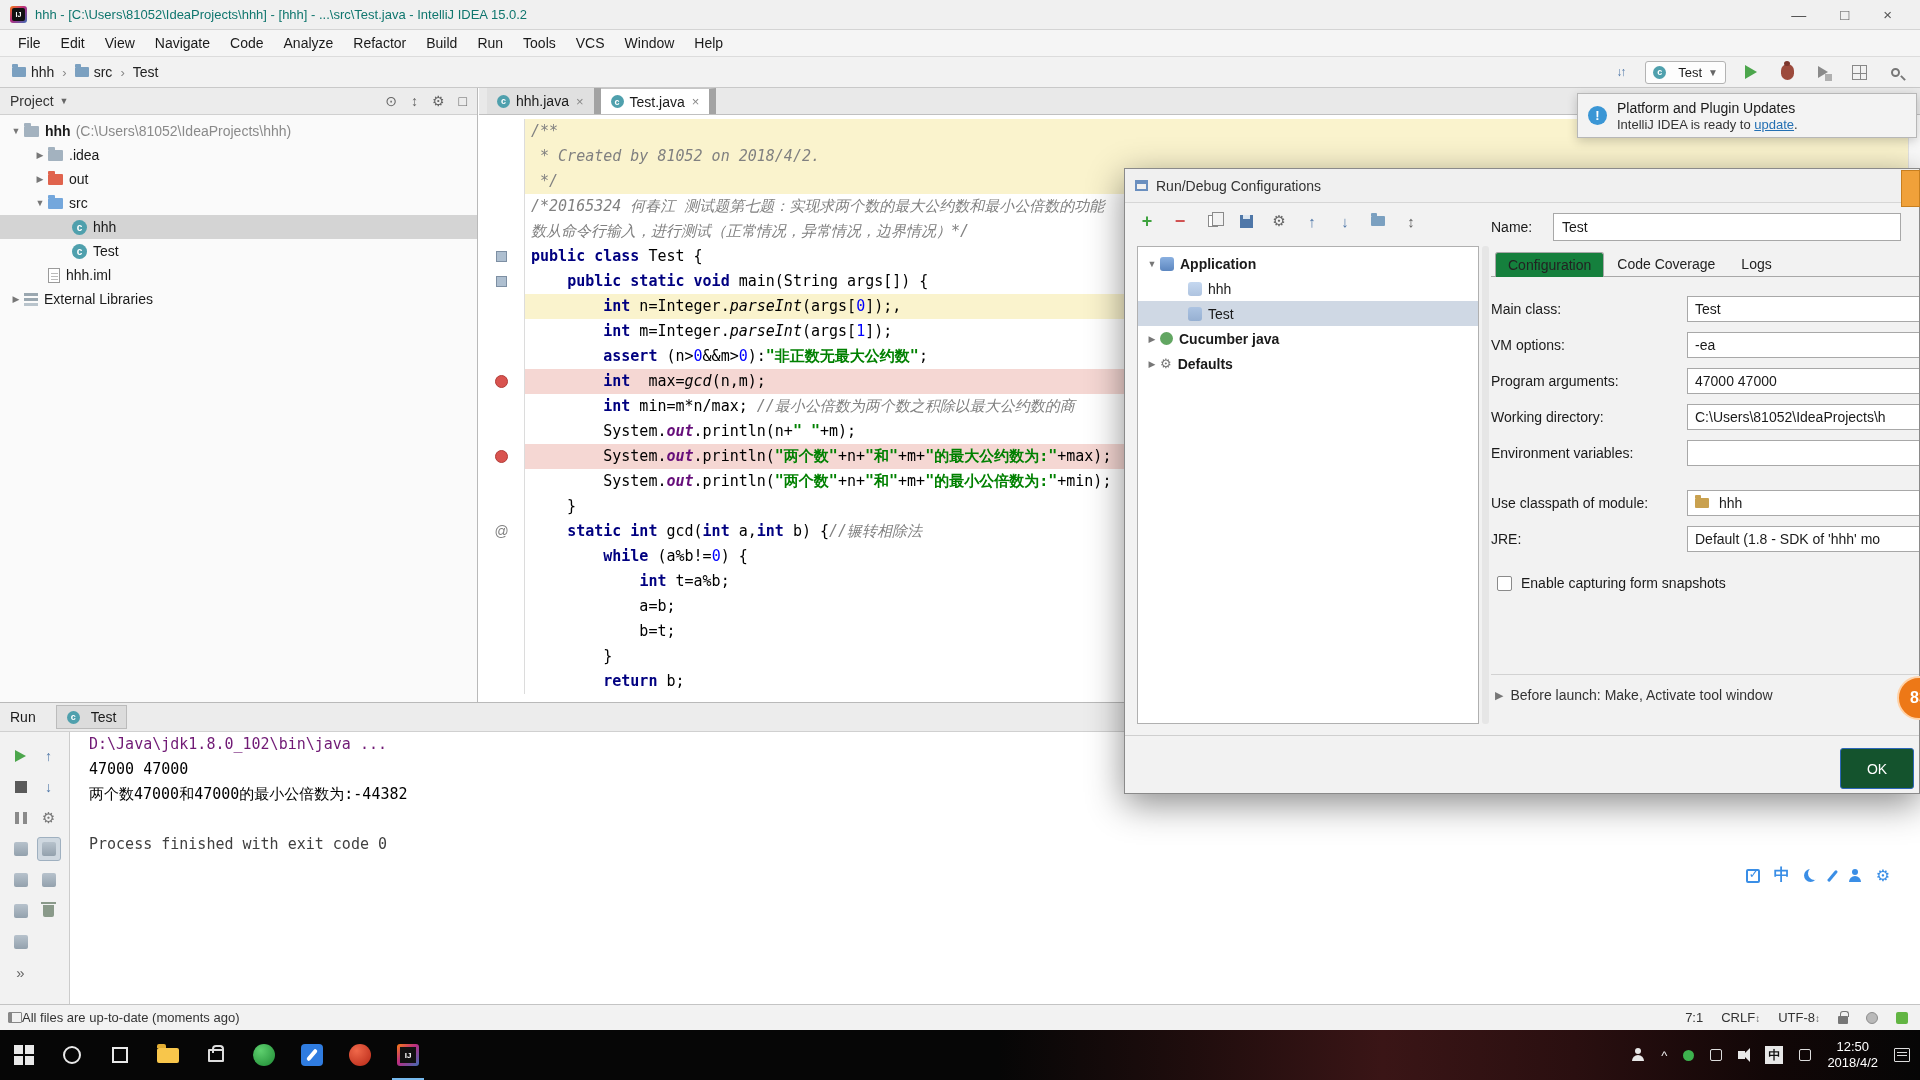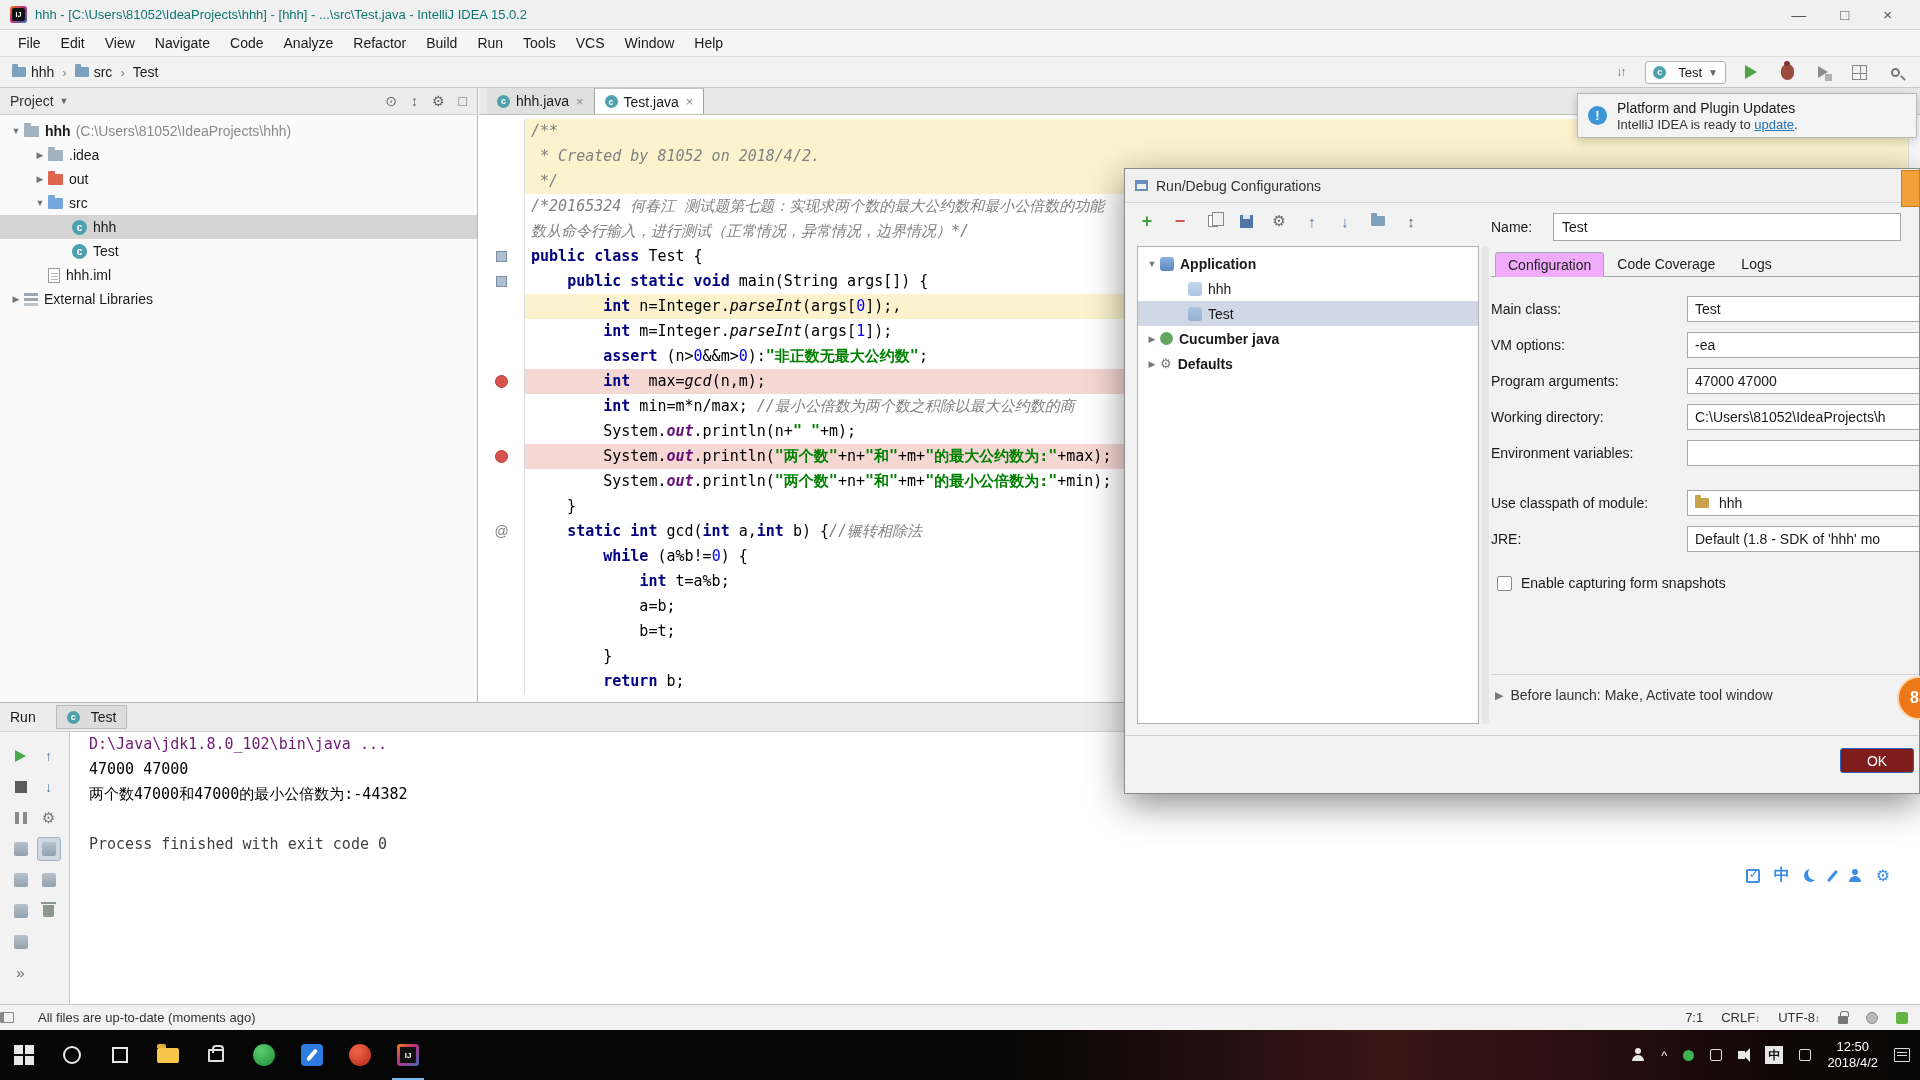--- a/index.html
+++ b/index.html
@@ -75,21 +75,21 @@
 .ic-class.sm{width:13px;height:13px;font-size:9px}
 .ic-file{display:inline-block;width:12px;height:15px;background:#fff;border:1px solid #9a9a9a;margin-right:6px;
   background-image:linear-gradient(#bbb,#bbb),linear-gradient(#bbb,#bbb),linear-gradient(#bbb,#bbb);
   background-size:7px 1px;background-position:2px 4px,2px 7px,2px 10px;background-repeat:no-repeat}
 .ic-lib{display:inline-block;width:14px;height:13px;margin-right:6px;
   background:linear-gradient(#9aa7b0 0 3px,transparent 3px 5px,#9aa7b0 5px 8px,transparent 8px 10px,#b9c4cc 10px 13px)}
 
 
 .editor-area{position:absolute;left:479px;top:88px;width:1441px;height:614px;background:#fff;z-index:5}
 .etabs{height:27px;background:#e9e9e9;border-bottom:1px solid #c0c0c0;display:flex;padding-left:8px}
-.etab{display:flex;align-items:center;padding:2px 10px;font-size:14px;border-right:1px solid #a3a3a3;
+.etab{display:flex;align-items:center;padding:2px 10px;font-size:14px;border-right:7px solid #a3a3a3;
   background:#e0e0e0;height:26px}
 .etab.active{background:#ffffff;border-top:1px solid #c6c6c6}
 .etab-close{color:#888;margin-left:7px;font-size:13px}
 .code-lines{padding-top:4px}
 .code-row{display:flex;height:25px;line-height:25px}
 .gutter-cell{flex:0 0 46px;border-right:1px solid #dcdcdc;display:flex;align-items:center;
   justify-content:center;background:#fff}
 .bp-dot{width:13px;height:13px;border-radius:50%;background:#d9534f;border:1px solid #b23c38}
 .gut-at{color:#808080;font-size:14px}
 .gut-sq{width:11px;height:11px;background:#aebfd0;border:1px solid #7d8fa3}
@@ -140,21 +140,21 @@
 .ime-moon{width:13px;height:13px;border-radius:50%;box-shadow:inset 4px -2px 0 0 #3a8ee6}
 .ime-pen{width:3px;height:14px;background:#3a8ee6;transform:rotate(40deg);border-radius:2px}
 .ime-person{width:14px;height:14px;position:relative}
 .ime-person::before{content:"";position:absolute;left:4px;top:0;width:6px;height:6px;border-radius:50%;background:#3a8ee6}
 .ime-person::after{content:"";position:absolute;left:1px;top:7px;width:12px;height:6px;border-radius:6px 6px 0 0;background:#3a8ee6}
 .ime-gear{font-size:16px}
 
 
 .statusbar{position:absolute;left:0;top:1004px;width:1920px;height:26px;background:#f2f2f2;
   border-top:1px solid #c4c4c4;display:flex;align-items:center;font-size:13px;color:#333;z-index:20}
-.sb-left{display:flex;align-items:center;gap:24px;}
+.sb-left{display:flex;align-items:center;gap:0;padding-left:8px}
 .sb-tw{width:14px;height:11px;border:1px solid #888;border-radius:1px;
   background:linear-gradient(90deg,#888 0 3px,transparent 3px)}
 .sb-right{margin-left:auto;display:flex;align-items:center;gap:18px;padding-right:12px}
 .updn{font-size:10px;color:#666}
 .lock{width:10px;height:8px;background:#777;border-radius:1px;position:relative;margin-top:4px}
 .lock::before{content:"";position:absolute;left:1.5px;top:-5px;width:7px;height:5px;border:1.5px solid #777;
   border-bottom:none;border-radius:3px 3px 0 0}
 .hector{width:12px;height:12px;border-radius:50%;background:#b9b9b9;border:1px solid #8d8d8d}
 .greensq{width:12px;height:12px;background:#62b543;border-radius:2px}
 
@@ -217,36 +217,36 @@
 .dic-app.faded{opacity:.5}
 .dic-cucumber{display:inline-block;width:13px;height:13px;border-radius:50%;background:#62a662;margin-right:6px}
 .dic-wrench{color:#777;font-size:13px;margin-right:6px}
 .dform{position:absolute;left:366px;top:44px;width:470px}
 .name-row{display:flex;align-items:center;gap:10px;margin-bottom:10px}
 .name-row .dlabel{width:52px}
 .name-input{width:348px;height:28px;background:#fff;border:1px solid #a8a8a8;padding:0 8px;
   display:flex;align-items:center;font-size:14px}
 .dtabs{display:flex;border-bottom:1px solid #a8a8a8;padding-left:4px;width:560px}
 .dtab{padding:4px 12px;font-size:14px;border:1px solid transparent;border-bottom:none;color:#222}
-.dtab.active{background:#f0abfc;border-color:#a8a8a8;border-radius:3px 3px 0 0;position:relative;top:1px}
+.dtab.active{background:#15803d;border-color:#a8a8a8;border-radius:3px 3px 0 0;position:relative;top:1px}
 .dfields{margin-top:14px}
 .dfield{display:flex;align-items:center;height:36px}
 .dfield.gap{margin-bottom:14px}
 .dlabel{font-size:14px;color:#1a1a1a}
 .dfield .dlabel{flex:0 0 196px}
 .dinput{flex:0 0 260px;height:26px;background:#fff;border:1px solid #a8a8a8;display:flex;
   align-items:center;padding:0 7px;font-size:14px;white-space:nowrap;overflow:hidden;gap:5px}
 .mini-folder.mod{background:#c9a14f}
 .chk-row{display:flex;align-items:center;gap:9px;margin-top:18px;margin-left:6px}
 .chk{width:15px;height:15px;background:#fff;border:1px solid #8a8a8a;border-radius:2px}
 .before-launch{position:absolute;left:366px;right:0;top:505px;border-top:1px solid #d2d2d2;
   padding:12px 0 0 4px;font-size:14px;color:#333;display:flex;align-items:center;gap:7px}
 .bl-arrow{color:#777;font-size:11px}
 .dlg-footer{position:absolute;left:0;right:0;top:566px;bottom:0;border-top:1px solid #cfcfcf;background:#f2f2f2}
-.ok-btn{position:absolute;left:715px;top:12px;width:74px;height:25px;background:#7f1d1d;color:#fff;
+.ok-btn{position:absolute;left:715px;top:12px;width:74px;height:41px;background:#14532d;color:#fff;
   border:1px solid #2d66b8;border-radius:3px;display:flex;align-items:center;justify-content:center;font-size:14px}
 
 
 .notification{position:absolute;left:1577px;top:93px;width:340px;height:45px;background:#f3f3f3;
   border:1px solid #b7b7b7;z-index:60;display:flex;align-items:center;padding:0 10px;gap:10px;
   box-shadow:0 3px 10px rgba(0,0,0,.2)}
 .ninfo{width:19px;height:19px;border-radius:50%;background:#3a96d5;color:#fff;font-weight:bold;
   font-size:13px;display:flex;align-items:center;justify-content:center;flex:0 0 auto}
 .ntitle{font-weight:normal;font-size:14px;line-height:18px}
 .nbody{font-size:13px;color:#333;line-height:16px}

